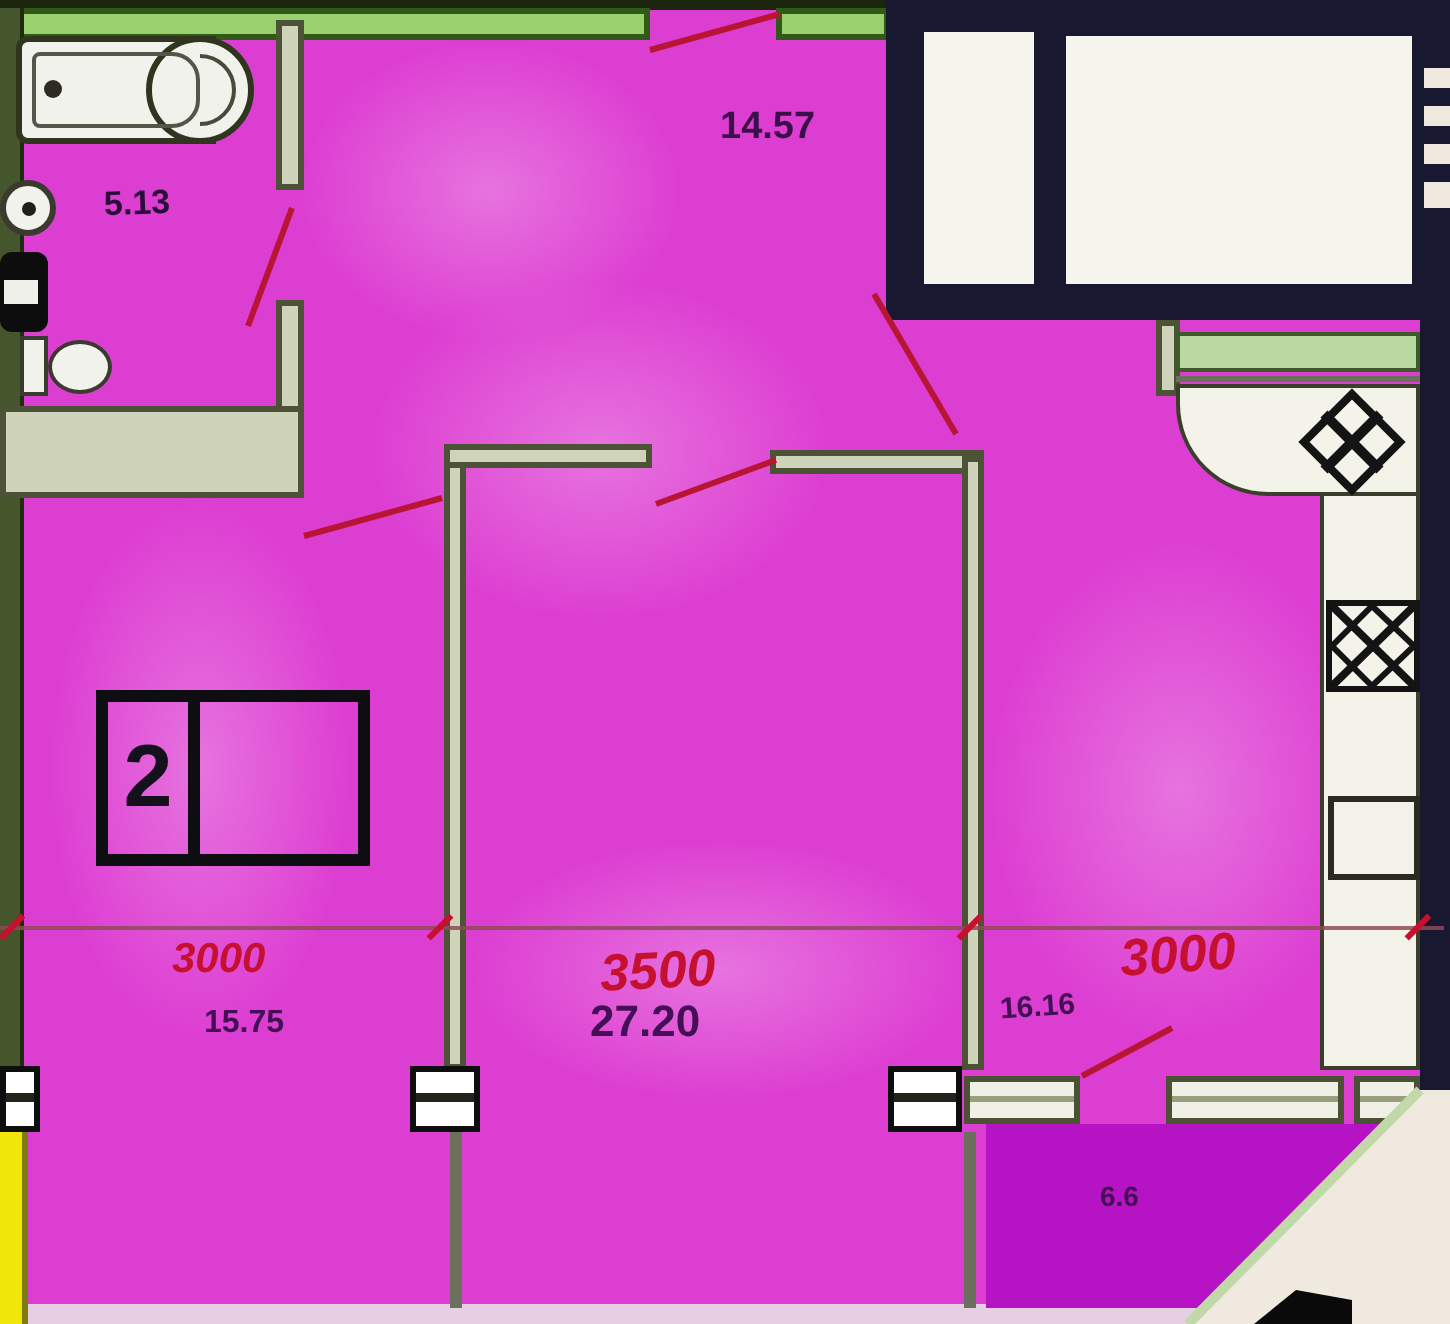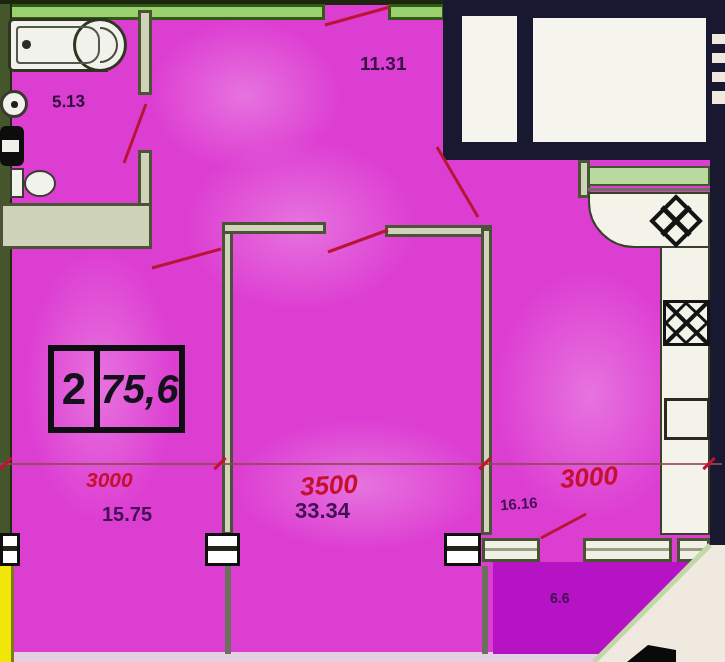--- a/index.html
+++ b/index.html
@@ -128,27 +128,26 @@
     <line x1="325" y1="25" x2="390" y2="7" stroke="#b81535" stroke-width="3"></line>
     <line x1="124" y1="163" x2="146" y2="104" stroke="#b81535" stroke-width="3"></line>
     <line x1="152" y1="268" x2="221" y2="249" stroke="#b81535" stroke-width="3"></line>
     <line x1="328" y1="252" x2="388" y2="230" stroke="#b81535" stroke-width="3"></line>
     <line x1="437" y1="147" x2="478" y2="217" stroke="#b81535" stroke-width="3"></line>
     <line x1="541" y1="538" x2="586" y2="514" stroke="#b81535" stroke-width="3"></line>
   </svg>
 
   <div id="unitbox">
     <div class="cell1">2</div>
-    <div class="cell2">75,6</div>
   </div>
 
   <div class="lbl areatxt" style="left:52px;top:92px;font-size:17px;transform:rotate(-2deg);color:#2a0d38;">5.13</div>
-  <div class="lbl areatxt" style="left:360px;top:53px;font-size:19px;color:#3a1048;">11.31</div>
-  <div class="lbl areatxt" style="left:102px;top:503px;font-size:20px;">15.75</div>
-  <div class="lbl areatxt" style="left:295px;top:498px;font-size:22px;">33.34</div>
+  <div class="lbl areatxt" style="left:360px;top:53px;font-size:19px;color:#3a1048;">14.57</div>
+  <div class="lbl areatxt" style="left:102px;top:503px;font-size:16px;">15.75</div>
+  <div class="lbl areatxt" style="left:295px;top:498px;font-size:22px;">27.20</div>
   <div class="lbl areatxt" style="left:500px;top:495px;font-size:15px;transform:rotate(-4deg);">16.16</div>
   <div class="lbl areatxt" style="left:550px;top:590px;font-size:14px;">6.6</div>
 
   <div class="lbl dimred" style="left:86px;top:468px;font-size:21px;">3000</div>
   <div class="lbl dimred" style="left:300px;top:470px;font-size:26px;transform:rotate(-3deg);">3500</div>
   <div class="lbl dimred" style="left:560px;top:462px;font-size:26px;transform:rotate(-4deg);">3000</div>
 
 </div>
 
 </body></html>

